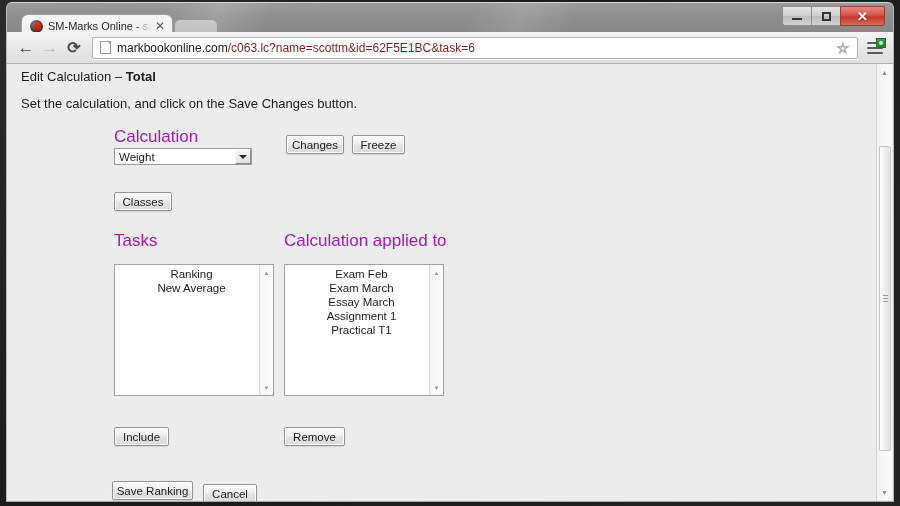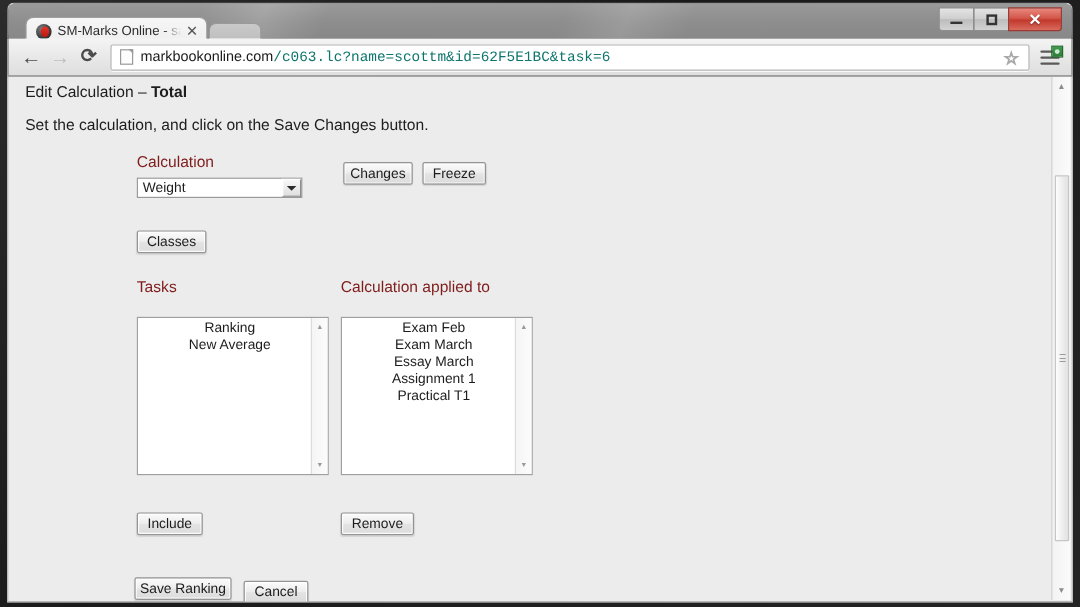--- a/index.html
+++ b/index.html
@@ -148,21 +148,21 @@
     border: 1px solid #9a9a9a;
     position: relative;
     flex: 0 0 auto;
   }
   .page-icon:after {
     content: ""; position: absolute; right: -1px; top: -1px;
     border-left: 4px solid transparent; border-top: 4px solid #9a9a9a;
   }
   .url { font-size: 12px; white-space: nowrap; overflow: hidden; flex: 1 1 auto; }
   .url .host { color: #1a1a1a; }
-  .url .rest { color: #0f766e; font-family: Liberation Mono, monospace; }
+  .url .rest { color: #7f1d1d; }
   .star {
     flex: 0 0 auto; margin-right: 8px; font-size: 14px;
     color: #fff; -webkit-text-stroke: 1px #a9a9a9; line-height: 1;
   }
   #menu-btn {
     width: 24px; height: 24px; margin-right: 6px;
     position: relative; flex: 0 0 auto;
   }
   #menu-btn .bar {
     position: absolute; left: 4px; width: 16px; height: 2.6px;
@@ -234,21 +234,21 @@
     position: absolute; left: 14px; top: 5px;
     font-size: 13px;
   }
   .page-title b { font-weight: bold; }
   .page-sub {
     position: absolute; left: 14px; top: 32px;
     font-size: 13px;
   }
 
   .field-label {
-    position: absolute; font-size: 13px; color: #7f1d1d;
+    position: absolute; font-size: 17px; color: #a21caf;
   }
 
   
   #combo {
     position: absolute; left: 107px; top: 84px;
     width: 138px; height: 17px;
     background: #fff;
     border: 1px solid #9a9a9a;
     box-sizing: border-box;
     display: flex; align-items: center;

